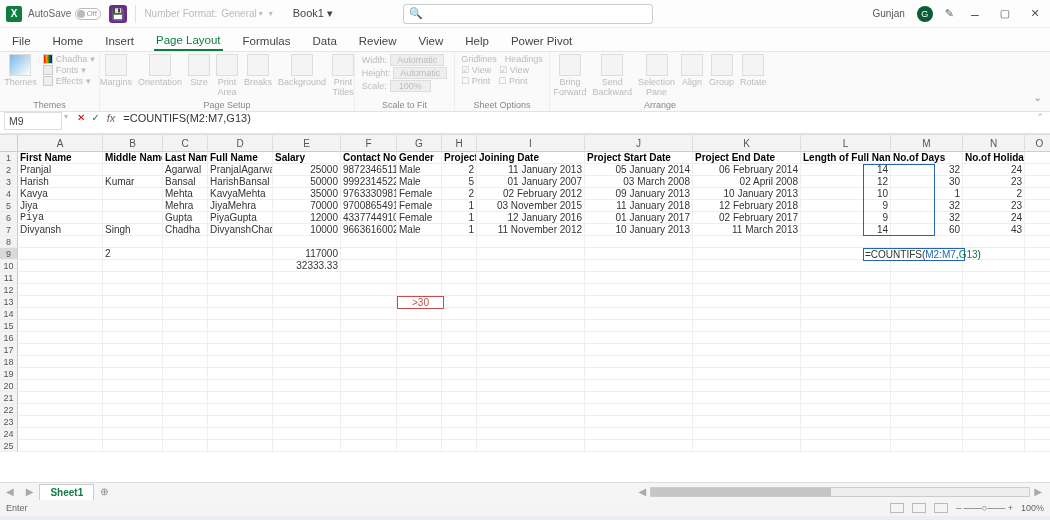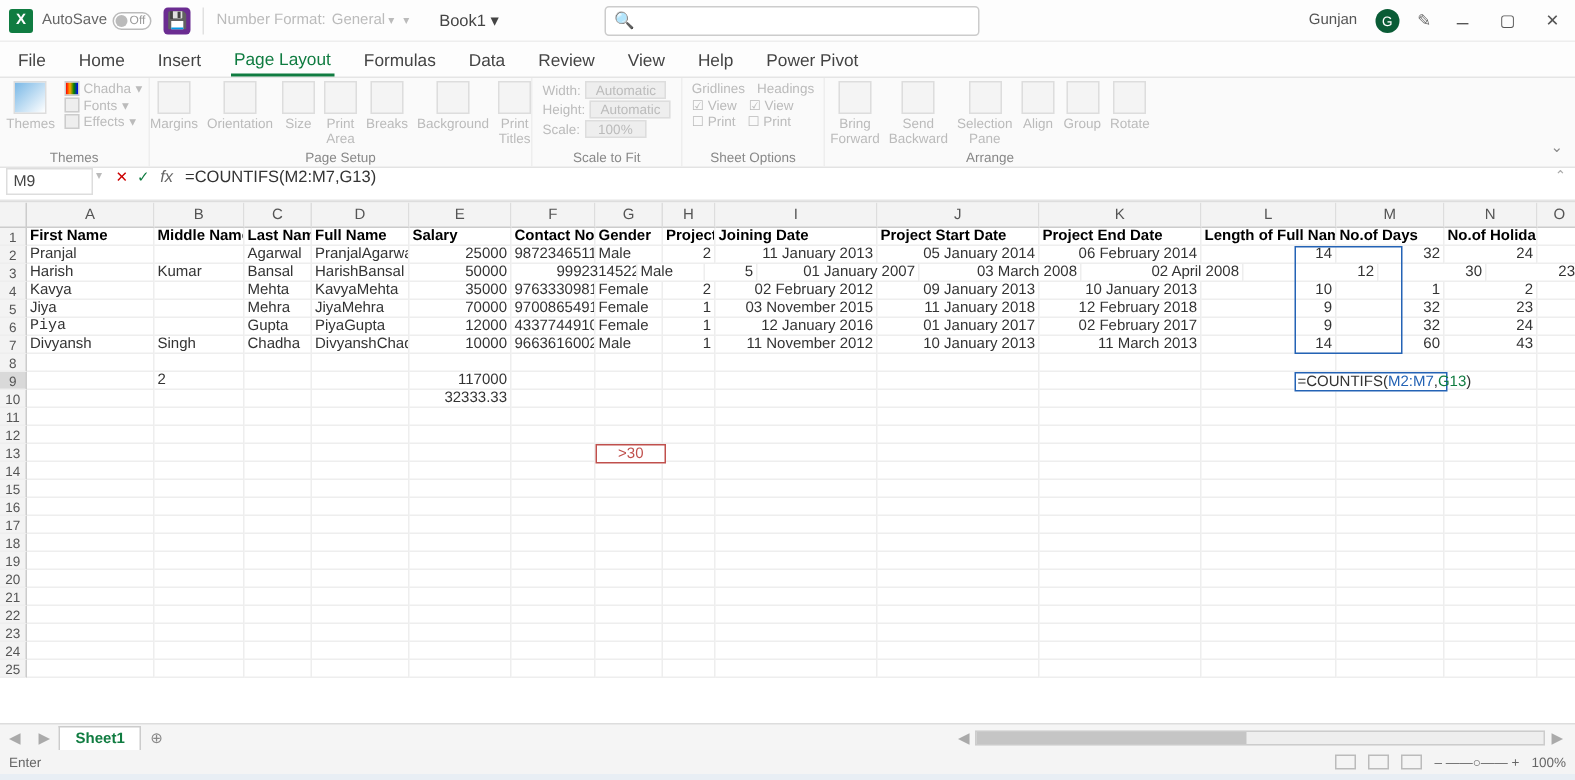--- a/index.html
+++ b/index.html
@@ -350,21 +350,21 @@
         <div class="cell ralign" style="width: 72px;">32</div>
         <div class="cell ralign" style="width: 62px;">24</div>
         <div class="cell" style="width: 30px;"></div>
       </div>
       <div class="row">
         <div class="cell" style="width: 85px;">Harish</div>
         <div class="cell" style="width: 60px;">Kumar</div>
         <div class="cell" style="width: 45px;">Bansal</div>
         <div class="cell" style="width: 65px;">HarishBansal</div>
         <div class="cell ralign" style="width: 68px;">50000</div>
-        <div class="cell ralign" style="width: 56px; margin-left: 28px;">9992314522</div>
+        <div class="cell ralign" style="width: 56px;">9992314522</div>
         <div class="cell" style="width: 45px;">Male</div>
         <div class="cell ralign" style="width: 35px;">5</div>
         <div class="cell ralign" style="width: 108px;">01 January 2007</div>
         <div class="cell ralign" style="width: 108px;">03 March 2008</div>
         <div class="cell ralign" style="width: 108px;">02 April 2008</div>
         <div class="cell ralign" style="width: 90px;">12</div>
         <div class="cell ralign" style="width: 72px;">30</div>
         <div class="cell ralign" style="width: 62px;">23</div>
         <div class="cell" style="width: 30px;"></div>
       </div>

